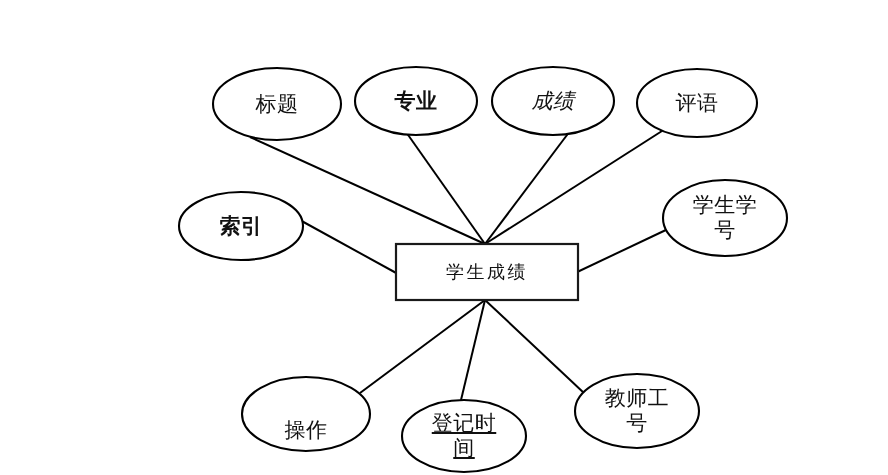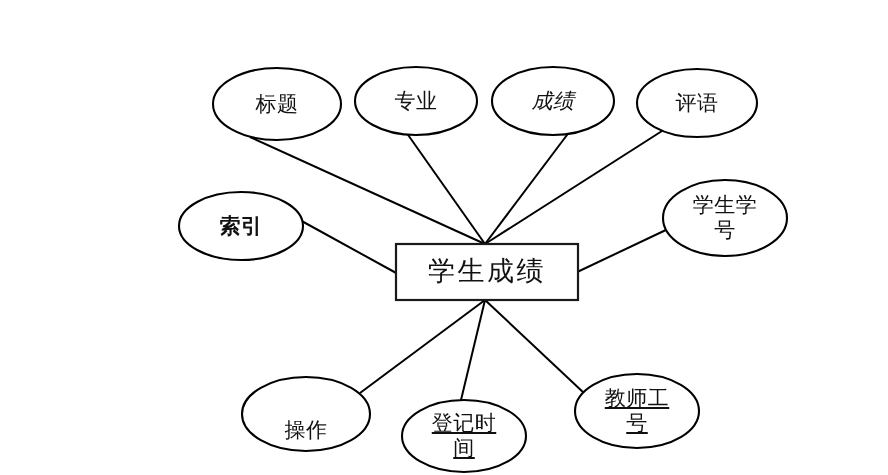--- a/index.html
+++ b/index.html
@@ -50,23 +50,22 @@
     font-family: "DejaVu Sans", "Liberation Sans", sans-serif;
     line-height: 1.18;
     letter-spacing: 0.5px;
     pointer-events: none;
     white-space: pre-line;
   }
   .attr-label {
     font-size: 21px;
   }
   .entity-label {
-    font-size: 27px;
+    font-size: 18px;
     letter-spacing: 2.5px;
-    font-family: Liberation Serif, serif;
   }
 </style>
 </head>
 <body>
 
 <div id="canvas">
 
   <svg id="er-svg" viewBox="0 0 888 475" xmlns="http://www.w3.org/2000/svg">
     <g id="edges-group">
         <line x1="250" y1="100" x2="485" y2="207" class="edge" stroke-width="2.0"></line>
@@ -90,28 +89,28 @@
         <ellipse cx="464" cy="399" rx="62" ry="36" class="ellipse-shape"></ellipse>
         <ellipse cx="637" cy="374" rx="62" ry="37" class="ellipse-shape"></ellipse>
       </g>
     <g id="entity-group">
       <rect id="entity-rect" class="entity-shape" x="396" y="207" width="182" height="56"></rect>
     </g>
   </svg>
 
   <div id="labels-layer">
       <div class="node-label attr-label" style="left: 213px; top: 31px; width: 128px; height: 72px;">标题</div>
-      <div class="node-label attr-label" style="left: 355px; top: 30px; width: 122px; height: 68px;">专业</div>
+      <div class="node-label attr-label" style="left: 355px; top: 30px; width: 122px; height: 68px; font-weight: bold;">专业</div>
       <div class="node-label attr-label" style="left: 492px; top: 30px; width: 122px; height: 68px; font-style: italic;">成绩</div>
       <div class="node-label attr-label" style="left: 637px; top: 32px; width: 120px; height: 68px; text-align: center;">评语</div>
       <div class="node-label attr-label" style="left: 179px; top: 155px; width: 124px; height: 68px; font-weight: bold;">索引</div>
       <div class="node-label attr-label" style="left: 663px; top: 143px; width: 124px; height: 76px;">学生学
 号</div>
       <div class="node-label attr-label" style="left: 242px; top: 356px; width: 128px; height: 74px;">操作</div>
       <div class="node-label attr-label" style="left: 402px; top: 363px; width: 124px; height: 72px; text-decoration: underline;">登记时
 间</div>
-      <div class="node-label attr-label" style="left: 575px; top: 337px; width: 124px; height: 74px; text-decoration: underline;">教师工
+      <div class="node-label attr-label" style="left: 575px; top: 337px; width: 124px; height: 74px;">教师工
 号</div>
     </div>
 
   <div id="entity-label" class="node-label entity-label" style="left: 396px; top: 207px; width: 182px; height: 56px;">学生成绩</div>
 
 </div>
 
 </body></html>

